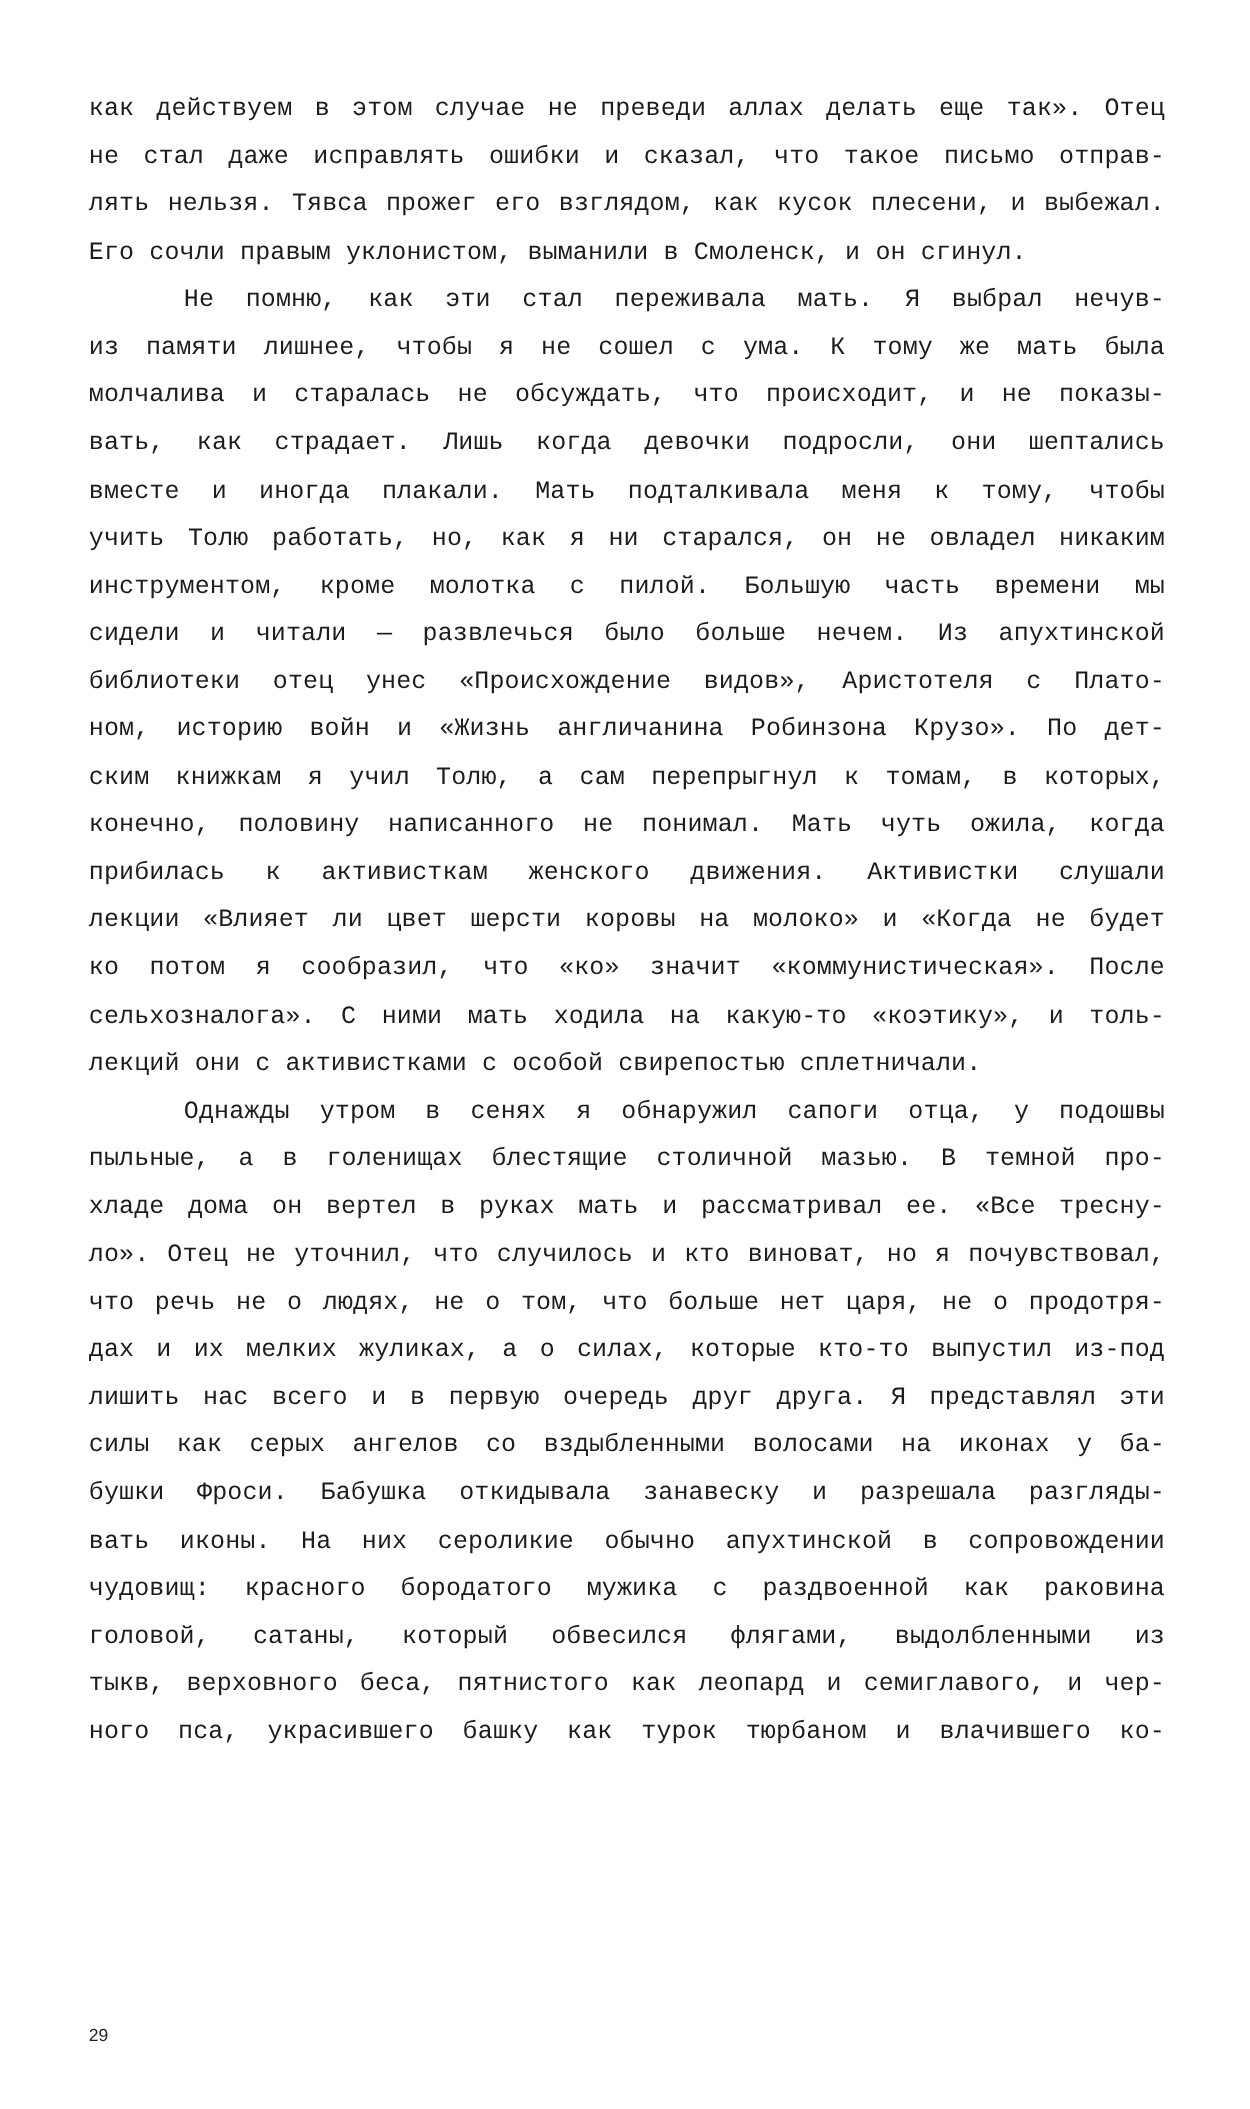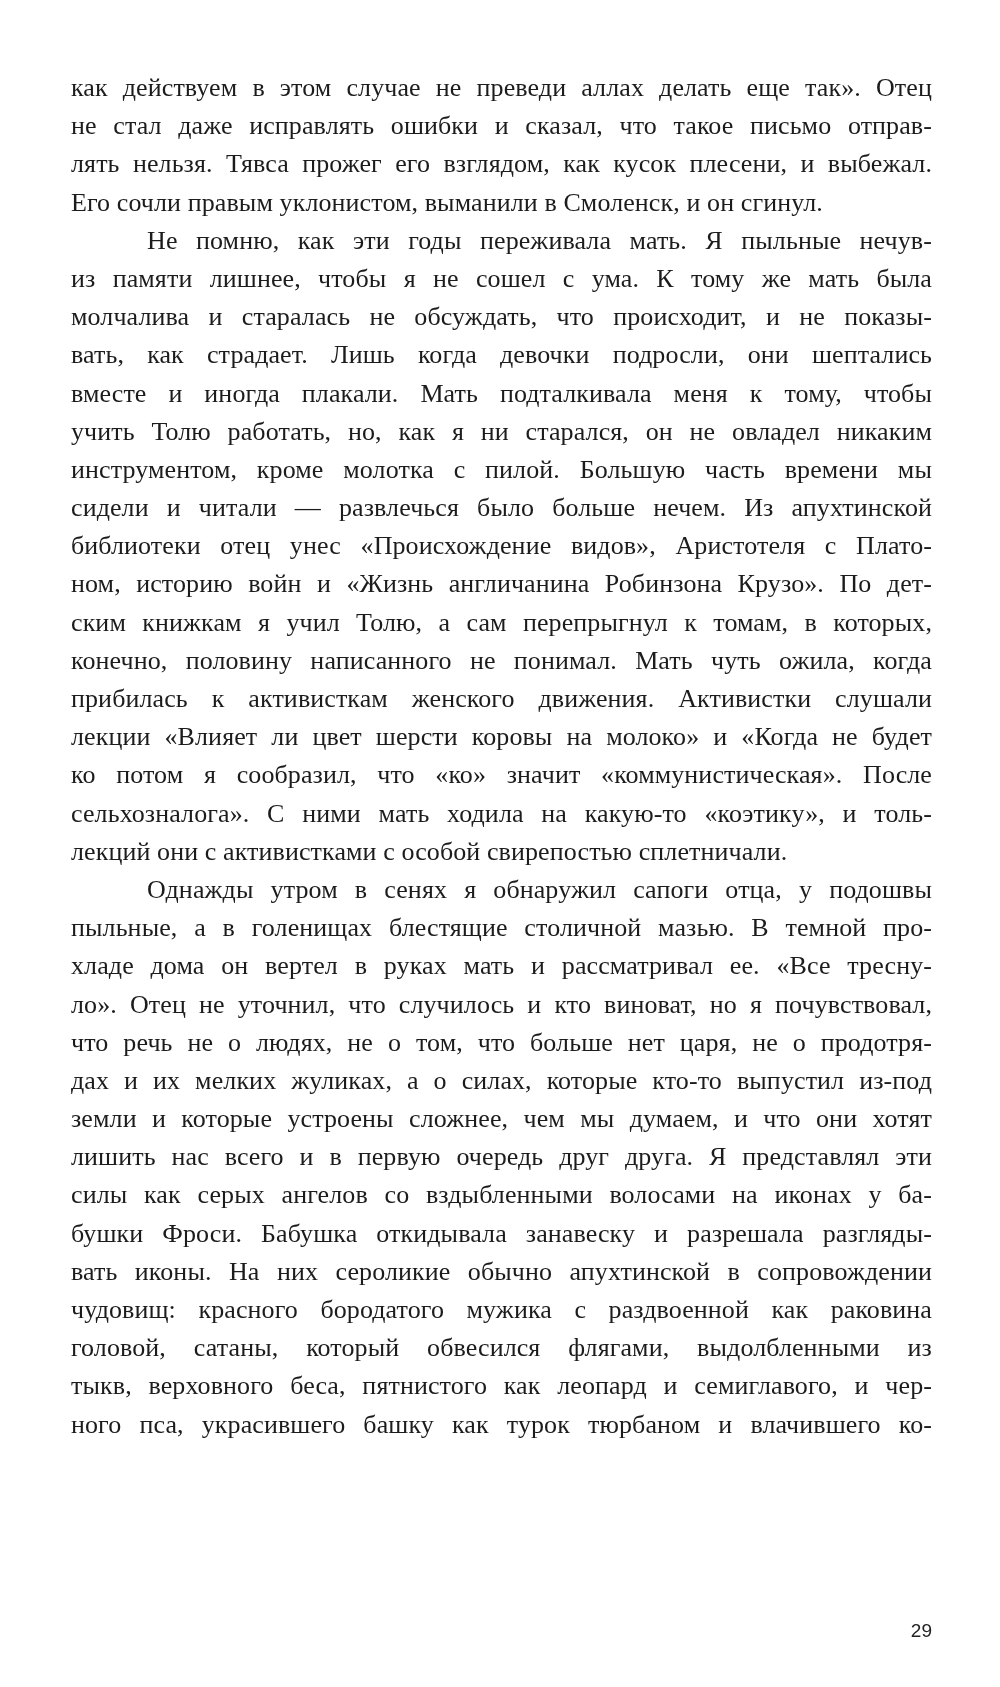--- a/index.html
+++ b/index.html
@@ -20,55 +20,56 @@
     inset: 0;
     background: #ffffff;
   }
   .text-block {
     position: absolute;
     left: 71px;
     top: 69px;
     width: 861px;
   }
   .text-line {
-    font-size: 26px;
+    font-size: 20px;
     line-height: 38.2px;
     height: 38.2px;
     white-space: nowrap;
     text-align: justify;
     text-align-last: justify;
     letter-spacing: 0.1px;
+    font-family: Liberation Mono, monospace;
   }
   .text-line.indent {
     padding-left: 76px;
   }
   .text-line.para-end {
     text-align-last: left;
   }
   .folio {
     position: absolute;
     left: 71px;
     top: 1620px;
     width: 861px;
-    text-align: right;
+    text-align: left;
     font-family: "Liberation Sans", "DejaVu Sans", sans-serif;
-    font-size: 19px;
+    font-size: 14px;
     color: #222222;
   }
 </style>
 </head>
 <body>
 
 <div class="page">
   <main class="text-block" id="text-block">
       <div class="text-line">как действуем в этом случае не преведи аллах делать еще так». Отец</div>
       <div class="text-line">не стал даже исправлять ошибки и сказал, что такое письмо отправ-</div>
       <div class="text-line">лять нельзя. Тявса прожег его взглядом, как кусок плесени, и выбежал.</div>
       <div class="text-line para-end">Его сочли правым уклонистом, выманили в Смоленск, и он сгинул.</div>
-      <div class="text-line indent">Не помню, как эти годы переживала мать. Я пыльные нечув-</div>
+      <div class="text-line indent">Не помню, как эти стал переживала мать. Я выбрал нечув-</div>
       <div class="text-line">из памяти лишнее, чтобы я не сошел с ума. К тому же мать была</div>
       <div class="text-line">молчалива и старалась не обсуждать, что происходит, и не показы-</div>
       <div class="text-line">вать, как страдает. Лишь когда девочки подросли, они шептались</div>
       <div class="text-line">вместе и иногда плакали. Мать подталкивала меня к тому, чтобы</div>
       <div class="text-line">учить Толю работать, но, как я ни старался, он не овладел никаким</div>
       <div class="text-line">инструментом, кроме молотка с пилой. Большую часть времени мы</div>
       <div class="text-line">сидели и читали — развлечься было больше нечем. Из апухтинской</div>
       <div class="text-line">библиотеки отец унес «Происхождение видов», Аристотеля с Плато-</div>
       <div class="text-line">ном, историю войн и «Жизнь англичанина Робинзона Крузо». По дет-</div>
       <div class="text-line">ским книжкам я учил Толю, а сам перепрыгнул к томам, в которых,</div>
@@ -77,21 +78,20 @@
       <div class="text-line">лекции «Влияет ли цвет шерсти коровы на молоко» и «Когда не будет</div>
       <div class="text-line">ко потом я сообразил, что «ко» значит «коммунистическая». После</div>
       <div class="text-line">сельхозналога». С ними мать ходила на какую-то «коэтику», и толь-</div>
       <div class="text-line para-end">лекций они с активистками с особой свирепостью сплетничали.</div>
       <div class="text-line indent">Однажды утром в сенях я обнаружил сапоги отца, у подошвы</div>
       <div class="text-line">пыльные, а в голенищах блестящие столичной мазью. В темной про-</div>
       <div class="text-line">хладе дома он вертел в руках мать и рассматривал ее. «Все тресну-</div>
       <div class="text-line">ло». Отец не уточнил, что случилось и кто виноват, но я почувствовал,</div>
       <div class="text-line">что речь не о людях, не о том, что больше нет царя, не о продотря-</div>
       <div class="text-line">дах и их мелких жуликах, а о силах, которые кто-то выпустил из-под</div>
-      <div class="text-line">земли и которые устроены сложнее, чем мы думаем, и что они хотят</div>
       <div class="text-line">лишить нас всего и в первую очередь друг друга. Я представлял эти</div>
       <div class="text-line">силы как серых ангелов со вздыбленными волосами на иконах у ба-</div>
       <div class="text-line">бушки Фроси. Бабушка откидывала занавеску и разрешала разгляды-</div>
       <div class="text-line">вать иконы. На них сероликие обычно апухтинской в сопровождении</div>
       <div class="text-line">чудовищ: красного бородатого мужика с раздвоенной как раковина</div>
       <div class="text-line">головой, сатаны, который обвесился флягами, выдолбленными из</div>
       <div class="text-line">тыкв, верховного беса, пятнистого как леопард и семиглавого, и чер-</div>
       <div class="text-line">ного пса, украсившего башку как турок тюрбаном и влачившего ко-</div>
     </main>
   <footer>

